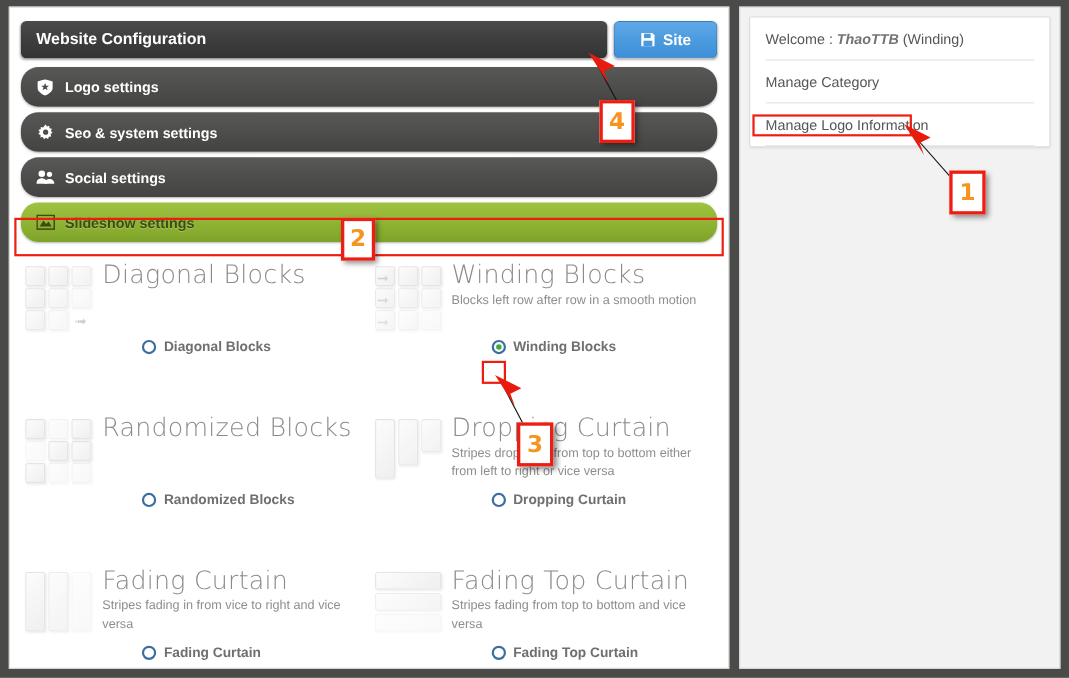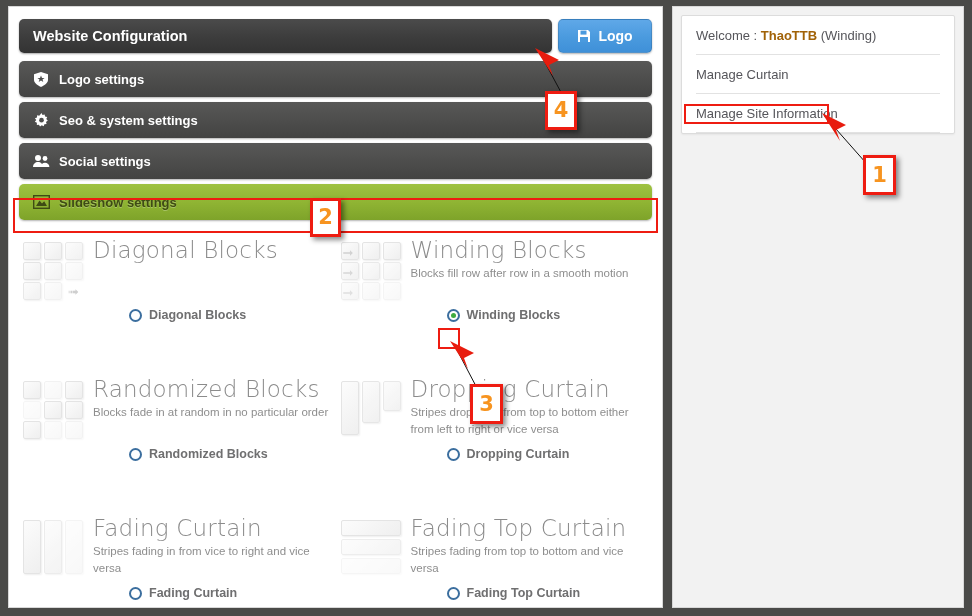--- a/index.html
+++ b/index.html
@@ -68,21 +68,21 @@
     user-select: none;
   }
   .btn-save { background: linear-gradient(to bottom,#5fa8e8 0%, #4a9ade 55%, #3f90d8 100%); width: 94px;}
   .btn-cancel { background: linear-gradient(to bottom,#ee6a6a 0%, #e95b5b 55%, #e45050 100%); width: 103px;}
   .btn svg { display:block; }
 
   
   .sections { margin-top: 8px; padding: 0 10px 0 10px; }
   .section-row {
     height: 36px;
-    border-radius: 5px;
+    border-radius: 16px;
     margin-bottom: 5px;
     display: flex;
     align-items: center;
     padding-left: 12px;
     color: #fff;
     font-size: 13px;
     font-weight: bold;
     box-shadow: 0 1px 2px rgba(0,0,0,.3);
     cursor: pointer;
     position: relative;
@@ -206,21 +206,21 @@
   .side-item {
     font-size: 13px;
     color: #55555a;
     padding: 12px 0 11px 0;
     border-bottom: 1px solid #e2e2e2;
     position: relative;
     cursor: pointer;
     white-space: nowrap;
   }
   .side-item:first-child { cursor: default; }
-  .side-item b { color:#a16207; }
+  .side-item b { color:#737373;font-style:italic; }
 
   
   .anno-badge {
     position: absolute;
     background: #ffffff;
     border: 3px solid #ee1c11;
     color: #f79420;
     font-weight: bold;
     font-size: 21px;
     font-family: "DejaVu Sans", sans-serif;
@@ -247,21 +247,21 @@
         </div>
 
         <div class="btn btn-save">
           <span>
             <svg width="14" height="14" viewBox="0 0 14 14">
               <path d="M1 1h10l2 2v10H1z" fill="#ffffff"></path>
               <rect x="3.5" y="1.6" width="6" height="4" fill="#4a9ade"></rect>
               <rect x="3" y="8" width="8" height="5" fill="#4a9ade"></rect>
             </svg>
           </span>
-          <span>Logo</span>
+          <span>Site</span>
         </div>
 
       </div>
     </div>
 
     <div class="sections">
 
       <div class="section-row section-dark">
         <span class="sec-icon">
           <svg width="14" height="15" viewBox="0 0 14 15">
@@ -341,21 +341,21 @@
             <div class="cell" style="left:42px;top:20px;width:18px;height:18px;opacity:.7"></div>
             <div class="cell" style="left:0;top:40px;width:18px;height:18px;opacity:.6"></div>
             <div class="cell" style="left:21px;top:40px;width:18px;height:18px;opacity:.5"></div>
             <div class="cell" style="left:42px;top:40px;width:18px;height:18px;opacity:.4"></div>
             <div class="arrow-glyph" style="left:2px;top:4px;color:#d2d2d2;">➞</div>
             <div class="arrow-glyph" style="left:2px;top:24px;color:#d8d8d8;">➞</div>
             <div class="arrow-glyph" style="left:2px;top:44px;color:#e0e0e0;">➞</div>
           </div>
           <div class="opt-text">
             <div class="opt-title">Winding Blocks</div>
-            <div class="opt-desc">Blocks fill row after row in a smooth motion</div>
+            <div class="opt-desc">Blocks left row after row in a smooth motion</div>
           </div>
         </div>
         <div class="opt-radio">
           <span class="radio checked"></span>
           <span>Winding Blocks</span>
         </div>
       </div>
 
       <div class="option">
         <div class="opt-top">
@@ -365,21 +365,20 @@
             <div class="cell" style="left:42px;top:0;width:18px;height:18px;"></div>
             <div class="cell" style="left:0;top:20px;width:18px;height:18px;opacity:.35"></div>
             <div class="cell" style="left:21px;top:20px;width:18px;height:18px;"></div>
             <div class="cell" style="left:42px;top:20px;width:18px;height:18px;"></div>
             <div class="cell" style="left:0;top:40px;width:18px;height:18px;"></div>
             <div class="cell" style="left:21px;top:40px;width:18px;height:18px;opacity:.4"></div>
             <div class="cell" style="left:42px;top:40px;width:18px;height:18px;opacity:.45"></div>
           </div>
           <div class="opt-text">
             <div class="opt-title">Randomized Blocks</div>
-            <div class="opt-desc">Blocks fade in at random in no particular order</div>
           </div>
         </div>
         <div class="opt-radio">
           <span class="radio"></span>
           <span>Randomized Blocks</span>
         </div>
       </div>
 
       <div class="option">
         <div class="opt-top">
@@ -437,24 +436,24 @@
 
     </div>
   </div>
 
   <div id="right-panel">
     <div class="side-card">
       <div class="side-item">
         <span>Welcome : </span><b>ThaoTTB</b><span> (Winding)</span>
       </div>
       <div class="side-item">
-        <span>Manage Curtain</span>
+        <span>Manage Category</span>
       </div>
       <div class="side-item">
-        <span>Manage Site Information</span>
+        <span>Manage Logo Information</span>
       </div>
     </div>
   </div>
 
   <div class="hl-box" style="left:13px; top:198px; width:645px; height:35px;"></div>
   <div class="hl-box" style="left:684px; top:104px; width:145px; height:20px;"></div>
   <div class="hl-box" style="left:438px; top:328px; width:22px; height:21px;"></div>
 
   <svg class="anno-svg">
 

